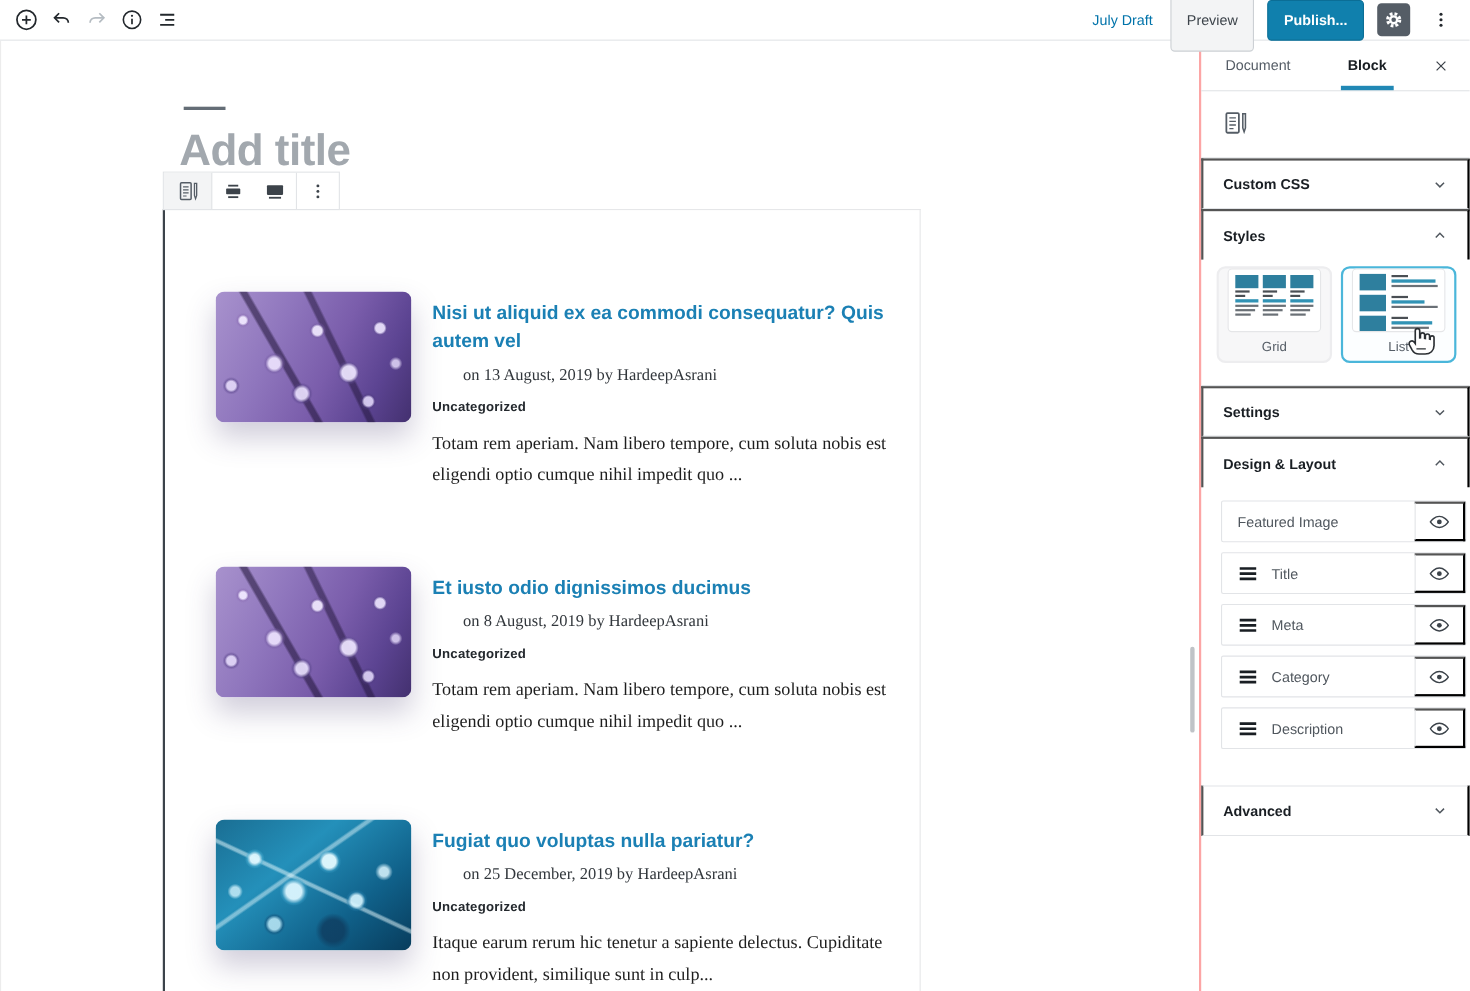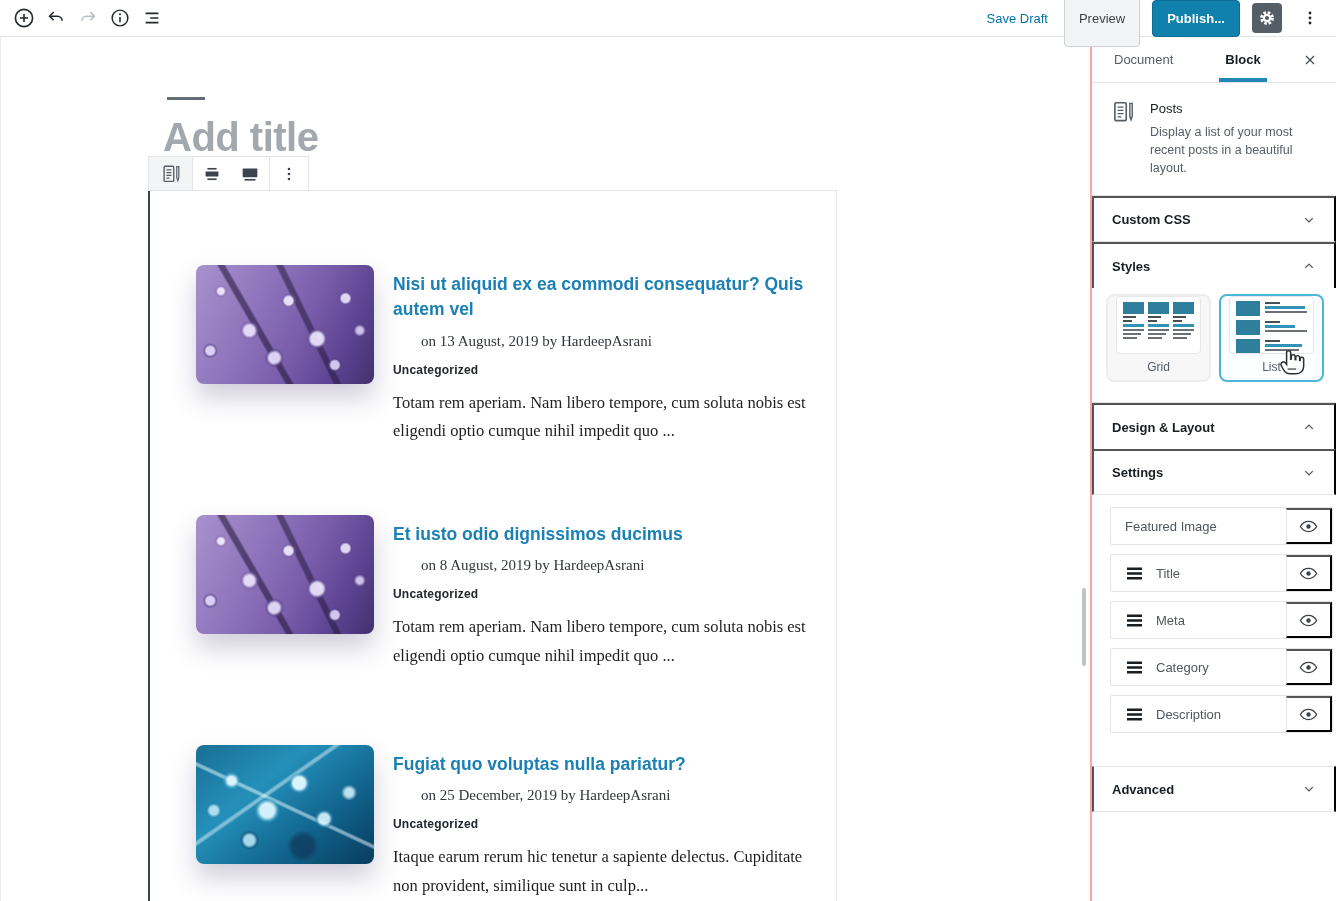--- a/index.html
+++ b/index.html
@@ -179,21 +179,21 @@
     </button>
     <button class="tb-btn">
       <span>
         <svg width="22" height="22" viewBox="0 0 24 24">
             <path d="M5 7h14M10 12h9M5 17h14" stroke="#23282d" stroke-width="1.8"></path>
           </svg>
       </span>
     </button>
   </div>
   <div class="tb-right">
-    <button class="save-draft">Save Draft</button>
+    <button class="save-draft">July Draft</button>
     <button class="btn-secondary">Preview</button>
     <button class="btn-primary">Publish...</button>
     <button class="gear-btn">
       <span>
         <svg width="20" height="20" viewBox="0 0 24 24">
             <circle cx="12" cy="12" r="6.6" fill="none" stroke="#fff" stroke-width="3.4" stroke-dasharray="3 2.2"></circle>
             <circle cx="12" cy="12" r="3.8" fill="none" stroke="#fff" stroke-width="2.6"></circle>
           </svg>
       </span>
     </button>
@@ -308,24 +308,20 @@
   </div>
 
   <div class="block-card">
     <span>
       <svg width="26" height="26" viewBox="0 0 24 24">
           <rect x="4.5" y="3.5" width="10.5" height="16.5" rx="1" fill="none" stroke="#555d66" stroke-width="1.5"></rect>
           <path d="M7 7.5h5.5M7 10.5h5.5M7 13.5h5.5M7 16.5h3.5" stroke="#555d66" stroke-width="1.1"></path>
           <path d="M18.3 4v12l1.1 3.2 1.1-3.2V4z" fill="none" stroke="#555d66" stroke-width="1.3"></path>
         </svg>
     </span>
-    <div>
-      <div class="block-card-title">Posts</div>
-      <div class="block-card-desc">Display a list of your most recent posts in a beautiful layout.</div>
-    </div>
   </div>
 
   <button class="panel-row">
     <span class="panel-label">Custom CSS</span>
     <span>
       <svg width="18" height="18" viewBox="0 0 24 24">
           <path d="M7 9.5l5 5 5-5" fill="none" stroke="#50575e" stroke-width="1.8"></path>
         </svg>
     </span>
   </button>
@@ -402,38 +398,38 @@
       <div class="style-label">List</div>
       <span class="cursor-hand">
         <svg width="30" height="32" viewBox="0 0 28 30">
             <path d="M11.2 28c-2.6 0-4.7-1.5-5.8-3.4l-2.3-4.2c-.7-1.2-.3-2.7.9-3.3 1-.6 2.3-.3 3 .7l1 1.3V8.2c0-1 .8-1.9 1.9-1.9s1.9.9 1.9 1.9v6l.6-.1v-2.3c0-1 .8-1.8 1.8-1.8s1.8.8 1.8 1.8v2.8l.6.1v-2c0-1 .8-1.8 1.8-1.8s1.8.8 1.8 1.8v2.6l.5.1v-1.2c0-.9.7-1.7 1.7-1.7.9 0 1.6.8 1.6 1.7v6.6c0 4.4-3.2 7.2-7.6 7.2z" fill="#fff" stroke="#2b2f33" stroke-width="1.4"></path>
             <path d="M9 23.5h8" stroke="#2b2f33" stroke-width="1.1"></path>
           </svg>
       </span>
     </button>
   </div>
 
+  <button class="panel-row">
+    <span class="panel-label">Settings</span>
+    <span>
+      <svg width="18" height="18" viewBox="0 0 24 24">
+          <path d="M7 9.5l5 5 5-5" fill="none" stroke="#50575e" stroke-width="1.8"></path>
+        </svg>
+    </span>
+  </button>
+
   <button class="panel-row panel-open">
     <span class="panel-label">Design &amp; Layout</span>
     <span>
       <svg width="18" height="18" viewBox="0 0 24 24">
           <path d="M7 14.5l5-5 5 5" fill="none" stroke="#50575e" stroke-width="1.8"></path>
         </svg>
     </span>
   </button>
 
-  <button class="panel-row">
-    <span class="panel-label">Settings</span>
-    <span>
-      <svg width="18" height="18" viewBox="0 0 24 24">
-          <path d="M7 9.5l5 5 5-5" fill="none" stroke="#50575e" stroke-width="1.8"></path>
-        </svg>
-    </span>
-  </button>
-
   <div class="dl-rows">
 
     <div class="dl-row">
       <div class="dl-left">
         <span class="dl-label">Featured Image</span>
       </div>
       <button class="dl-eye">
         <span>
             <svg width="21" height="21" viewBox="0 0 24 24">
               <path d="M12 6.2C7.2 6.2 3.6 10.5 2.7 12c.9 1.5 4.5 5.8 9.3 5.8s8.4-4.3 9.3-5.8c-.9-1.5-4.5-5.8-9.3-5.8z" fill="none" stroke="#3c434a" stroke-width="1.5"></path>

